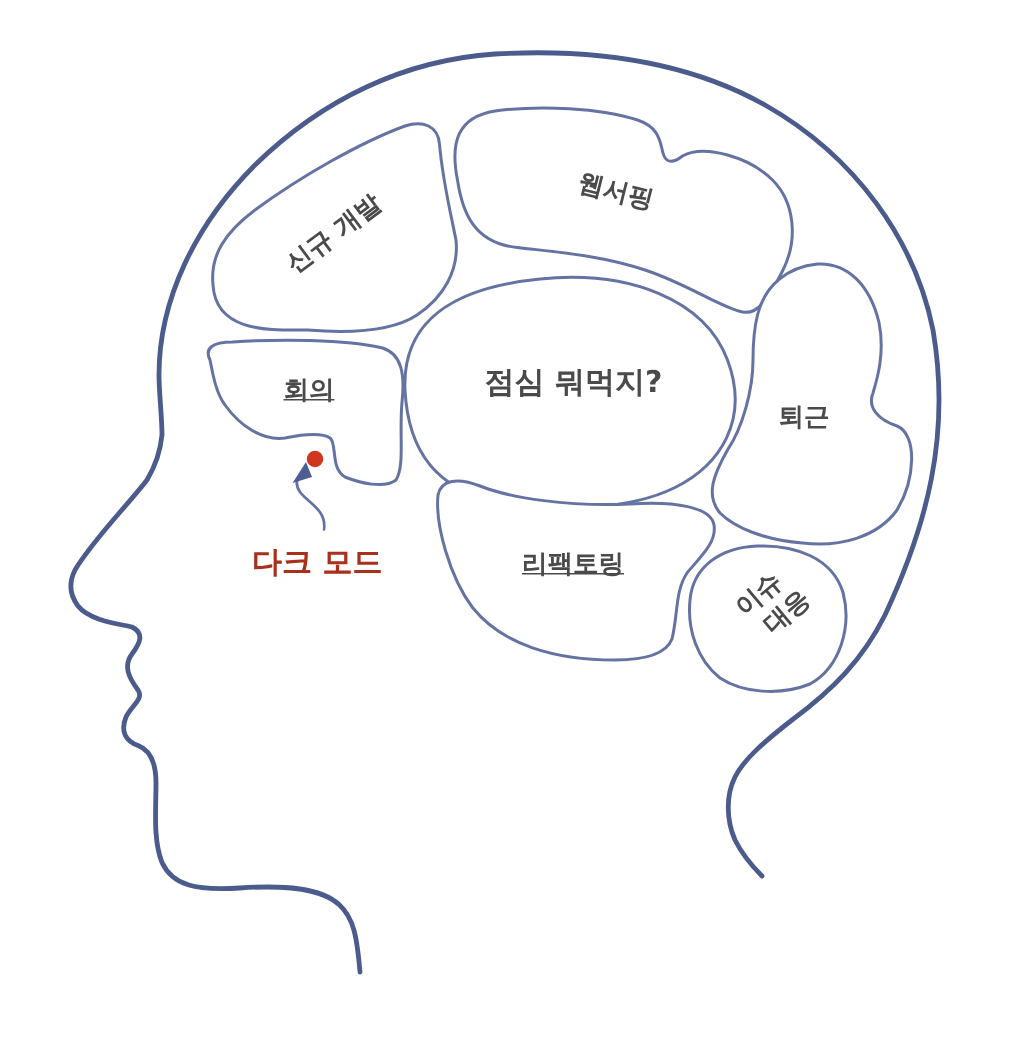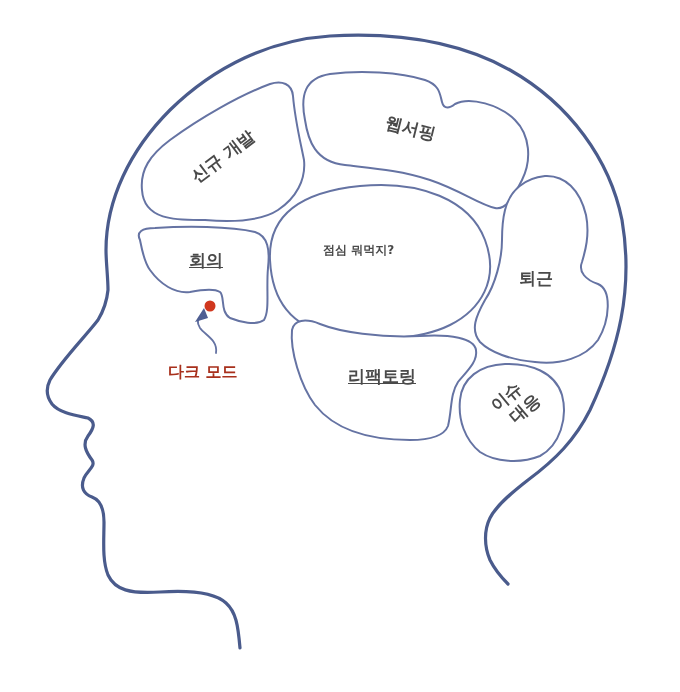--- a/index.html
+++ b/index.html
@@ -7,21 +7,21 @@
     svg { position: absolute; left: 0; top: 0; }
     .label {
       position: absolute;
       font-family: "DejaVu Sans", sans-serif;
       font-weight: bold;
       color: #4a4a4a;
       white-space: nowrap;
       transform-origin: center center;
       line-height: 1;
     }
-    .label.dark { color: #a8301c; font-size: 16px; }
+    .label.dark { color: #a8301c; font-size: 20px; }
     .outline-head { fill: none; stroke: #4a5b8c; stroke-width: 3.2; stroke-linecap: round; stroke-linejoin: round; }
     .region { fill: #ffffff; stroke: #6573a3; stroke-width: 2; }
   </style>
 </head>
 <body>
 
 <svg width="680" height="692" viewBox="0 0 680 692">
 
   <path class="outline-head" d="M 240 648
            C 238 625, 236 612, 226 603
@@ -121,21 +121,21 @@
 
   <circle cx="210" cy="306" r="5.5" fill="#d0371e"></circle>
 </svg>
 
 <div class="label" style="left:186px; top:148px; font-size:17px; transform: rotate(-37deg);">신규 개발</div>
 
 <div class="label" style="left:385px; top:120px; font-size:17px; transform: rotate(14deg);">웹서핑</div>
 
 <div class="label" style="left:189px; top:252px; font-size:17px;text-decoration:underline;">회의</div>
 
-<div class="label" style="left:323px; top:244px; font-size:12px;">점심 뭐먹지?</div>
+<div class="label" style="left:323px; top:244px; font-size:20px;">점심 뭐먹지?</div>
 
 <div class="label" style="left:519px; top:270px; font-size:17px;">퇴근</div>
 
 <div class="label" style="left:348px; top:368px; font-size:17px;text-decoration:underline;">리팩토링</div>
 
 <div style="position:absolute; left:478px; top:386px; width:70px; transform: rotate(-40deg); transform-origin:center center; text-align:center;">
   <div class="label" style="position:static; font-size:17px;">이슈</div>
   <div class="label" style="position:static; font-size:17px; margin-top:4px; margin-left:14px;">대응</div>
 </div>
 

